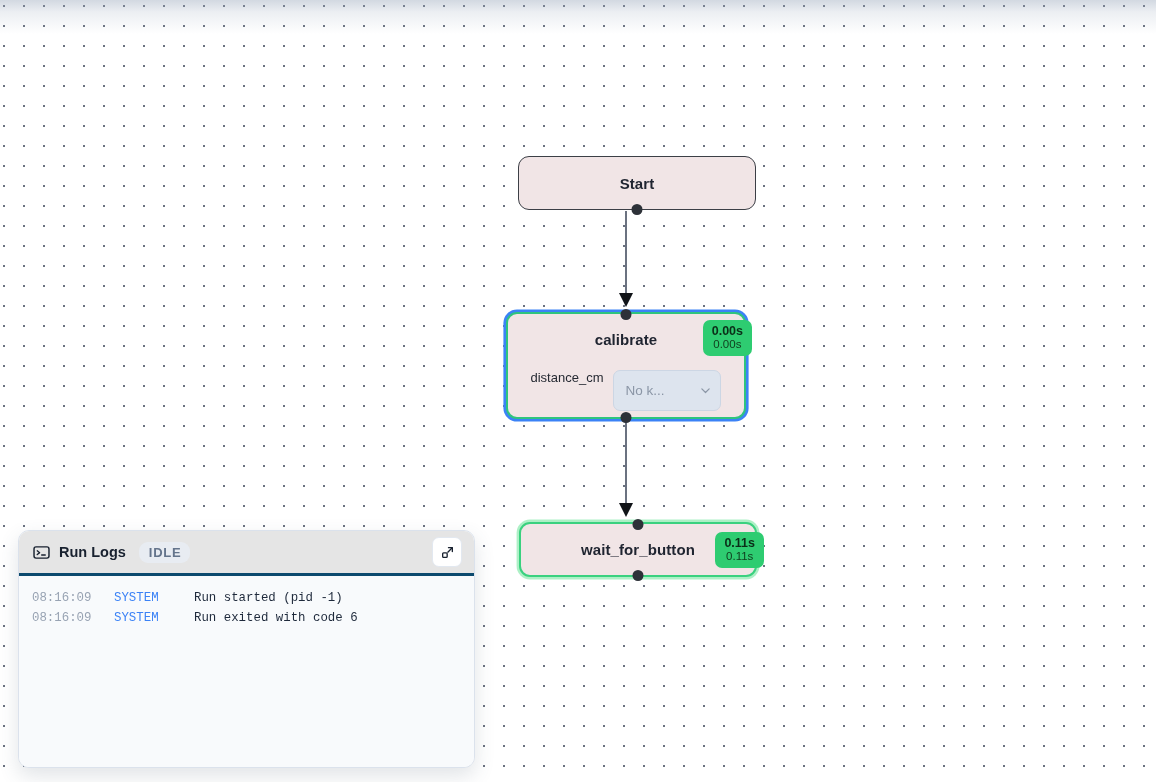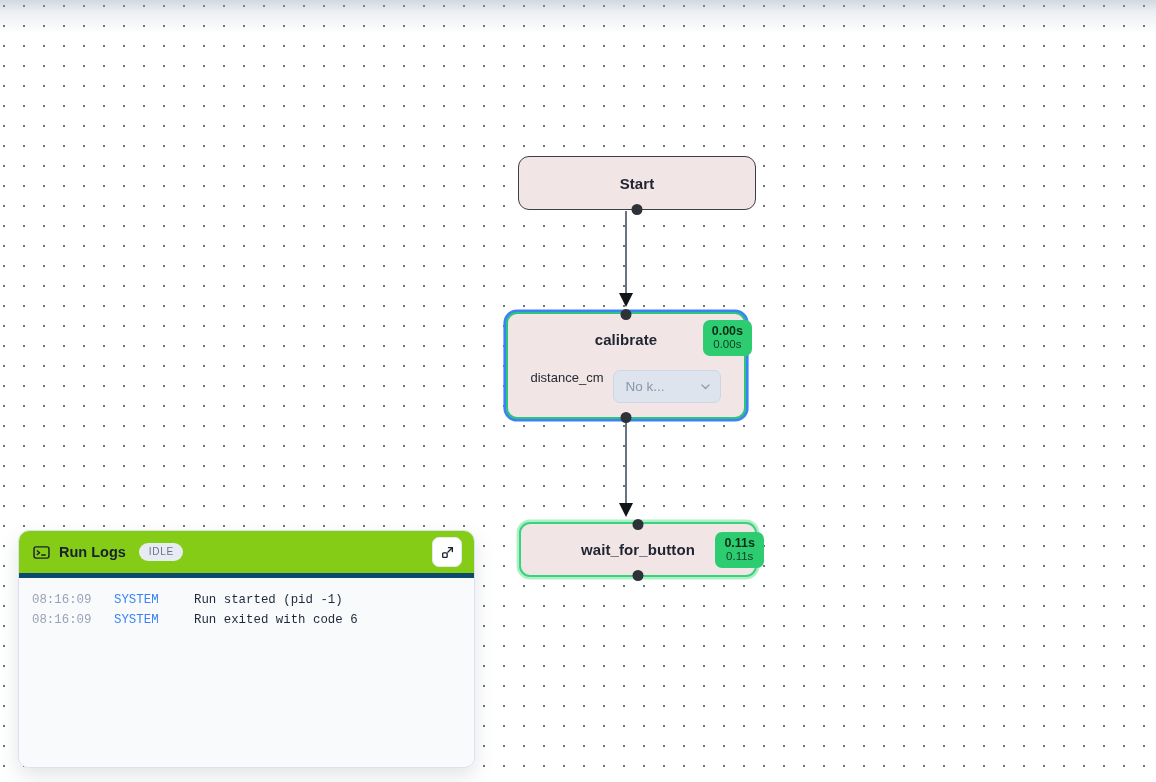--- a/index.html
+++ b/index.html
@@ -143,21 +143,21 @@
     gap: 10px;
   }
   .param-label {
     font-size: 13px;
     color: #262a33;
     font-weight: 400;
   }
   .param-select {
     box-sizing: border-box;
     width: 108px;
-    height: 33px;
+    height: 41px;
     background: #dde4ee;
     border: 1px solid #ccd6e4;
     border-radius: 7px;
     display: flex;
     align-items: center;
     justify-content: space-between;
     padding: 0 8px 0 11px;
     cursor: pointer;
   }
   .param-select-value {
@@ -184,36 +184,36 @@
     overflow: hidden;
     display: flex;
     flex-direction: column;
   }
   #logs-header {
     height: 42px;
     flex: 0 0 auto;
     display: flex;
     align-items: center;
     padding: 0 12px 0 14px;
-    border-bottom: 5px solid #0c4a6e;
-    background: #84cc16;
+    border-bottom: 3px solid #0c4a6e;
+    background: #e5e5e5;
   }
   #terminal-icon { width: 17px; height: 17px; flex: 0 0 auto; }
   #logs-title {
     font-size: 14.5px;
     font-weight: 700;
     color: #18212f;
     margin-left: 9px;
   }
   #status-badge {
     margin-left: 13px;
     background: #e8ecf2;
     color: #64748b;
-    font-size: 10px;
-    font-weight: 400;
+    font-size: 13px;
+    font-weight: 700;
     letter-spacing: .7px;
     padding: 4px 9px 4px 10px;
     border-radius: 9px;
     line-height: 1;
   }
   #expand-button {
     margin-left: auto;
     width: 28px; height: 28px;
     border: 1px solid #e2e8f0;
     border-radius: 7px;

